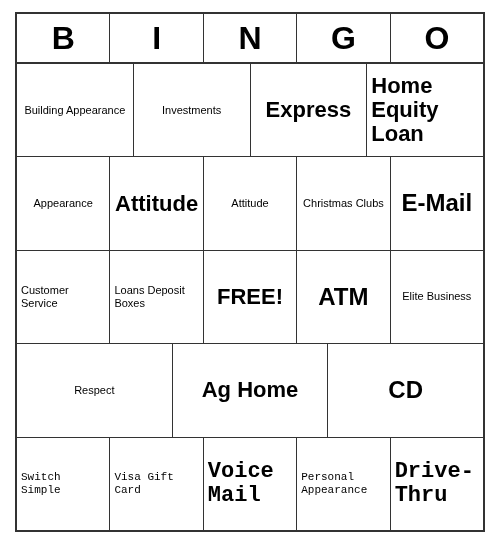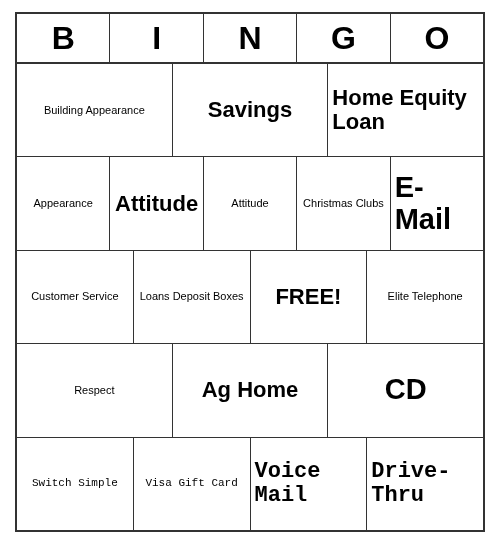--- a/index.html
+++ b/index.html
@@ -65,60 +65,63 @@
     }
     .bingo-cell:last-child {
       border-right: none;
     }
     .bingo-cell.large {
       font-size: 22px;
       font-weight: bold;
       line-height: 1.1;
     }
     .bingo-cell.xlarge {
-      font-size: 29px;
+      font-size: 24px;
       font-weight: bold;
       line-height: 1.1;
     }
   </style>
 </head>
 <body>
 
 <div class="bingo-card">
   <div class="bingo-header">
   <div class="bingo-header-cell">B</div>
       <div class="bingo-header-cell">I</div>
       <div class="bingo-header-cell">N</div>
       <div class="bingo-header-cell">G</div>
       <div class="bingo-header-cell">O</div>
     </div>
   <div class="bingo-grid">
   <div class="bingo-row">
         <div class="bingo-cell ">Building Appearance</div>
-        <div class="bingo-cell large">Savings</div>
+        <div class="bingo-cell ">Investments</div>
+        <div class="bingo-cell large">Express</div>
         <div class="bingo-cell large">Home Equity Loan</div>
       </div>
       <div class="bingo-row">
         <div class="bingo-cell ">Appearance</div>
         <div class="bingo-cell large">Attitude</div>
         <div class="bingo-cell ">Attitude</div>
         <div class="bingo-cell ">Christmas Clubs</div>
         <div class="bingo-cell xlarge">E-Mail</div>
       </div>
       <div class="bingo-row">
         <div class="bingo-cell ">Customer Service</div>
         <div class="bingo-cell ">Loans Deposit Boxes</div>
         <div class="bingo-cell large">FREE!</div>
-        <div class="bingo-cell ">Elite Telephone</div>
+        <div class="bingo-cell xlarge">ATM</div>
+        <div class="bingo-cell ">Elite Business</div>
       </div>
       <div class="bingo-row">
         <div class="bingo-cell ">Respect</div>
         <div class="bingo-cell large">Ag Home</div>
         <div class="bingo-cell xlarge">CD</div>
       </div>
       <div class="bingo-row">
         <div class="bingo-cell ">Switch Simple</div>
         <div class="bingo-cell ">Visa Gift Card</div>
         <div class="bingo-cell large">Voice Mail</div>
+        <div class="bingo-cell ">Personal Appearance</div>
         <div class="bingo-cell large">Drive-Thru</div>
       </div>
     </div>
 </div>
 
 </body></html>

